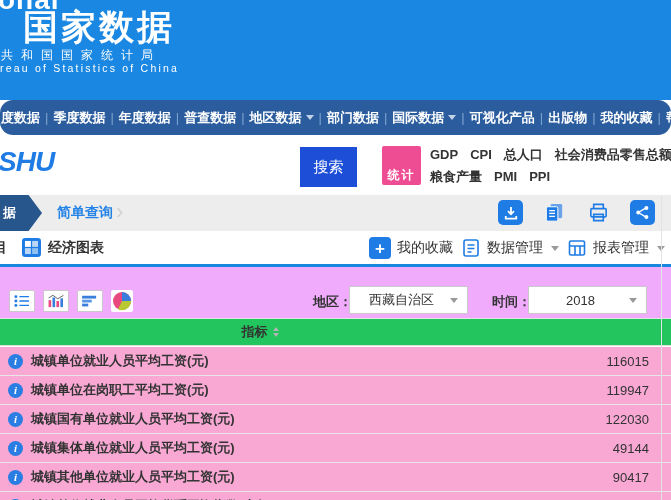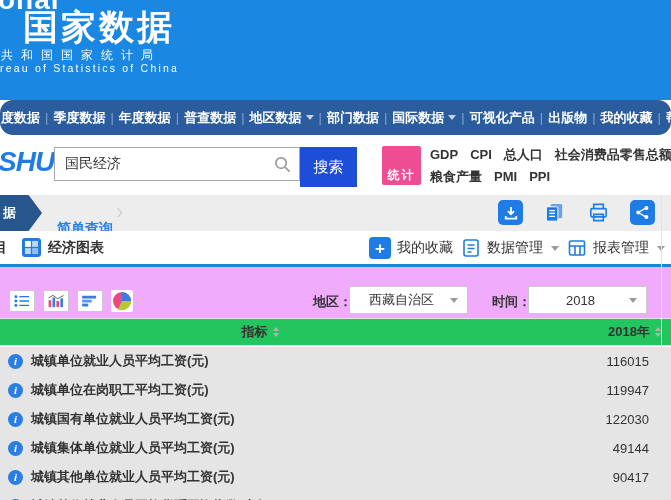--- a/index.html
+++ b/index.html
@@ -38,21 +38,21 @@
                text-align: center; padding-top: 21px; letter-spacing: 2px; }
   .hot-words { position: absolute; left: 426px; top: 9px; width: 244px; display: flex; flex-wrap: wrap;
                column-gap: 12px; row-gap: 1px; font-size: 13px; font-weight: bold; color: #333; line-height: 21px; }
   .hot-word { cursor: pointer; }
 
   
   .crumb-bar { position: absolute; left: 0; top: 195px; width: 671px; height: 36px; background: #ededed; }
   .crumb-root { position: absolute; left: 0; top: 0; width: 42px; height: 36px; background: #27568c;
                 clip-path: polygon(0 0, 68% 0, 100% 50%, 68% 100%, 0 100%);
                 color: #fff; font-size: 13px; font-weight: bold; display: flex; align-items: center; padding-left: 3px; }
-  .crumb-current { position: absolute; left: 57px; top: 16px; height: 36px; display: flex; align-items: center;
+  .crumb-current { position: absolute; left: 57px; top: 0; height: 36px; display: flex; align-items: center;
                    color: #2583e6; font-size: 14px; font-weight: bold; cursor: pointer; }
   .crumb-sep { position: absolute; left: 116px; top: 4px; font-size: 22px; color: #d2d2d2; font-weight: normal; }
   .action-icons { position: absolute; right: 16px; top: 5px; display: flex; gap: 19px; }
   .abtn { width: 25px; height: 25px; display: flex; align-items: center; justify-content: center; cursor: pointer; }
   .abtn.solid { background: #1f7ce5; border-radius: 5px; }
 
   
   .tab-row { position: absolute; left: 0; top: 231px; width: 671px; height: 36px; background: #fff;
              border-bottom: 3px solid #1787e0; }
   .tab-partial { position: absolute; left: -7px; top: 8px; font-size: 14px; font-weight: bold; color: #333; }
@@ -86,21 +86,21 @@
            border-top: 1px solid #e3e3e3; border-bottom: 1px solid #dedede; display: flex; align-items: center; }
   .th-ind { flex: 0 0 520px; display: flex; align-items: center; justify-content: center;
             font-size: 13px; font-weight: bold; cursor: pointer; }
   .th-year { flex: 1; display: flex; align-items: center; justify-content: flex-end; padding-right: 10px;
              font-size: 13px; font-weight: bold; cursor: pointer; }
   .sort { display: inline-flex; flex-direction: column; gap: 2px; margin-left: 5px; }
   .sort i { display: block; width: 0; height: 0; border-left: 3.5px solid transparent; border-right: 3.5px solid transparent; }
   .sort .up { border-bottom: 4px solid #b3b3b3; }
   .sort .dn { border-top: 4px solid #b3b3b3; }
   .tbody { position: absolute; left: 0; top: 347px; width: 671px; }
-  .trow { width: 671px; height: 29px; border-bottom: 1px solid #e7e7e7; display: flex; align-items: center; background: #e5e5e5; }
+  .trow { width: 671px; height: 29px; border-bottom: 1px solid #e7e7e7; display: flex; align-items: center; background: #f9a8d4; }
   .trow .ind { display: flex; align-items: center; gap: 8px; padding-left: 8px; flex: 1; min-width: 0; }
   .info-ico { width: 15px; height: 15px; border-radius: 50%; background: #2a7de2; color: #fff; flex: 0 0 15px;
               display: flex; align-items: center; justify-content: center; cursor: pointer;
               font: italic bold 11px "Liberation Serif", serif; }
   .info-ico::before { content: "i"; }
   .trow .lab { font-size: 13px; font-weight: bold; color: #333; white-space: nowrap; }
   .trow .val { font-size: 13px; color: #333; padding-right: 22px; white-space: nowrap; }
   .right-line { position: absolute; left: 661px; top: 195px; width: 1px; height: 305px; background: #e3e3e3; }
 </style>
 </head>
@@ -146,27 +146,20 @@
   <span class="nav-item">
       <span>我的收藏</span>
     </span>
   <span class="nav-item">
       <span>帮助</span>
     </span>
 </nav>
 
 <section class="search-strip">
   <div class="shu-logo">SHU</div>
-  <div class="search-box">
-    <input type="text" value="国民经济" style="">
-    <svg class="magnifier" viewBox="0 0 20 20" fill="none" stroke="#9a9a9a" stroke-width="1.8">
-      <circle cx="8.5" cy="8.5" r="5.5"></circle>
-        <path d="M13 13l4.5 4.5"></path>
-    </svg>
-  </div>
   <button class="search-btn">搜索</button>
   <div class="hot-badge">
     <div>统计</div>
     <div>热词</div>
   </div>
   <div class="hot-words">
     <span class="hot-word">GDP</span>
     <span class="hot-word">CPI</span>
     <span class="hot-word">总人口</span>
     <span class="hot-word">社会消费品零售总额</span>
@@ -301,27 +294,20 @@
 </section>
 
 <div class="thead">
   <div class="th-ind">
     <span>指标</span>
     <span class="sort">
         <i class="up"></i>
         <i class="dn"></i>
       </span>
   </div>
-  <div class="th-year">
-    <span>2018年</span>
-    <span class="sort">
-        <i class="up"></i>
-        <i class="dn"></i>
-      </span>
-  </div>
 </div>
 
 <div class="tbody">
   <div class="trow">
     <div class="ind">
         <span class="info-ico"></span>
       <span class="lab">城镇单位就业人员平均工资(元)</span>
       </div>
     <span class="val">116015</span>
   </div>

